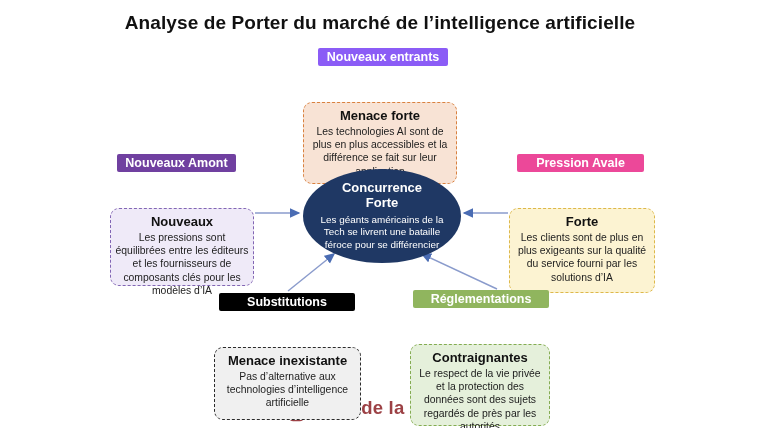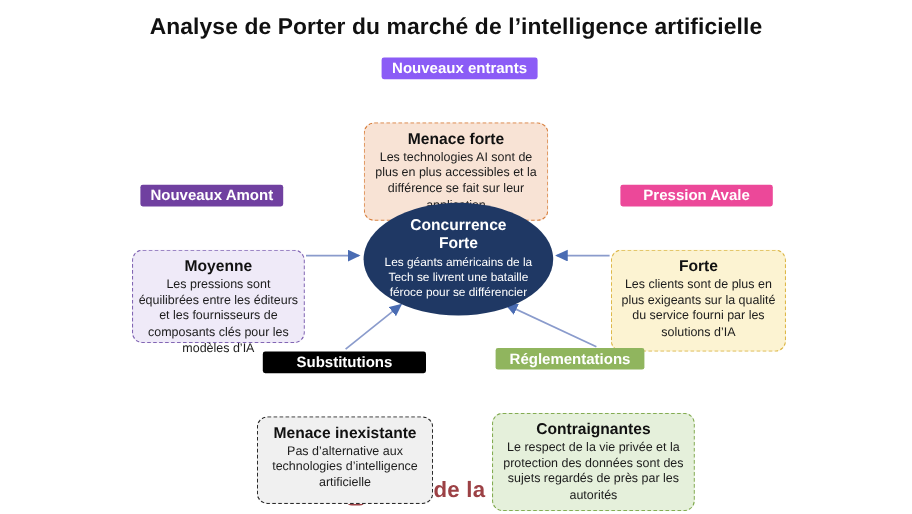--- a/index.html
+++ b/index.html
@@ -57,22 +57,22 @@
 
   
   .pos-top-header    { left: 318px; top: 48px;  width: 130px; }
   .pos-top-body      { left: 303px; top: 66px;  width: 154px; height: 82px; }
   .pos-left-header   { left: 117px; top: 154px; width: 119px; }
   .pos-left-body     { left: 110px; top: 172px; width: 144px; height: 78px; }
   .pos-right-header  { left: 517px; top: 154px; width: 127px; }
   .pos-right-body    { left: 509px; top: 172px; width: 146px; height: 85px; }
   .pos-bl-header     { left: 219px; top: 293px; width: 136px; }
   .pos-bl-body       { left: 214px; top: 311px; width: 147px; height: 73px; }
-  .pos-br-header     { left: 413px; top: 290px; width: 124px; }
-  .pos-br-body       { left: 410px; top: 308px; width: 169px; height: 82px; }
+  .pos-br-header     { left: 413px; top: 290px; width: 136px; }
+  .pos-br-body       { left: 410px; top: 308px; width: 140px; height: 82px; }
 
   .center-ellipse {
     position: absolute;
     left: 303px; top: 169px;
     width: 158px; height: 94px;
     border-radius: 50%;
     z-index: 4;
     display: flex;
     flex-direction: column;
     align-items: center;
@@ -131,21 +131,21 @@
   </svg>
 
   <div class="force-header pos-top-header" style="background-color: #8b5cf6;">Nouveaux entrants</div>
   <div class="force-body pos-top-body" style="background-color: rgb(248, 227, 213); border-color: rgb(217, 129, 63);">
     <div class="force-level">Menace forte</div>
     <div class="force-desc">Les technologies AI sont de plus en plus accessibles et la différence se fait sur leur application</div>
   </div>
 
   <div class="force-header pos-left-header" style="background-color: rgb(112, 64, 160);">Nouveaux Amont</div>
   <div class="force-body pos-left-body" style="background-color: rgb(239, 234, 248); border-color: rgb(130, 102, 180);">
-    <div class="force-level">Moyenne</div>
+    <div class="force-level">Nouveaux</div>
     <div class="force-desc" style="padding:0 2px;">Les pressions sont équilibrées entre les éditeurs et les fournisseurs de composants clés pour les modèles d’IA</div>
   </div>
 
   <div class="force-header pos-right-header" style="background-color: #ec4899;">Pression Avale</div>
   <div class="force-body pos-right-body" style="background-color: rgb(252, 243, 210); border-color: rgb(221, 184, 74);">
     <div class="force-level">Forte</div>
     <div class="force-desc">Les clients sont de plus en plus exigeants sur la qualité du service fourni par les solutions d’IA</div>
   </div>
 
   <div class="center-ellipse" style="background-color: rgb(31, 56, 100);">

